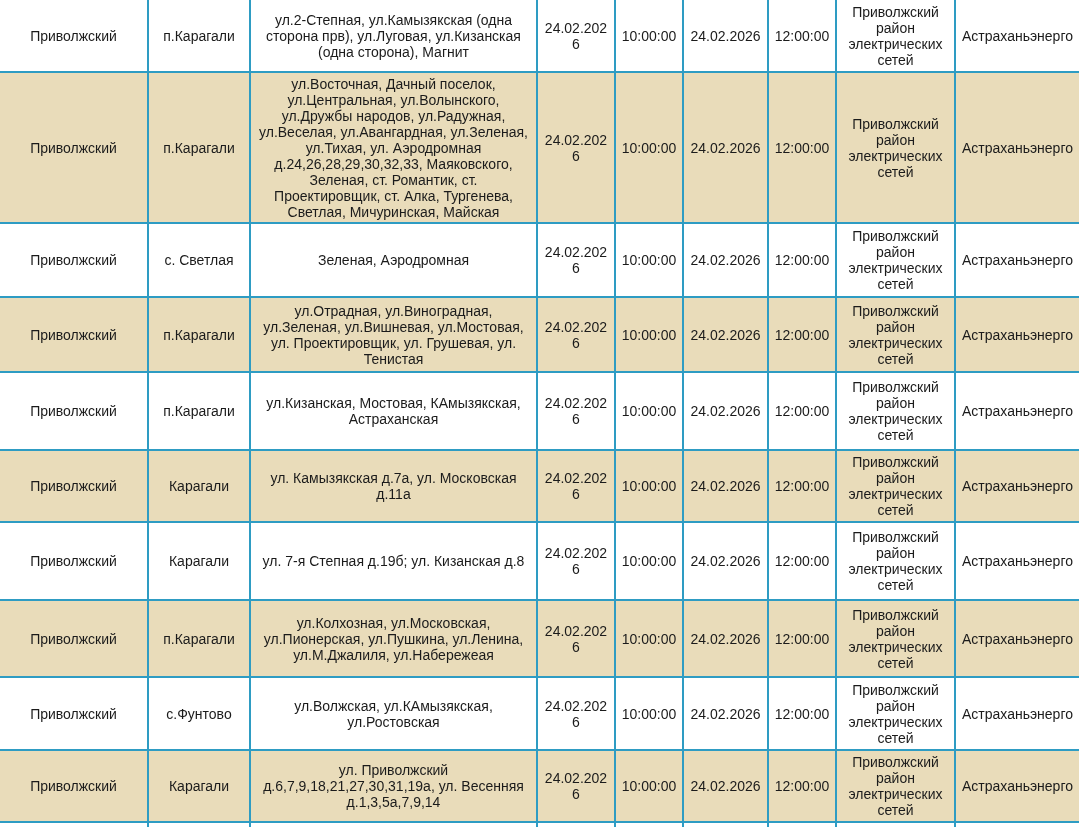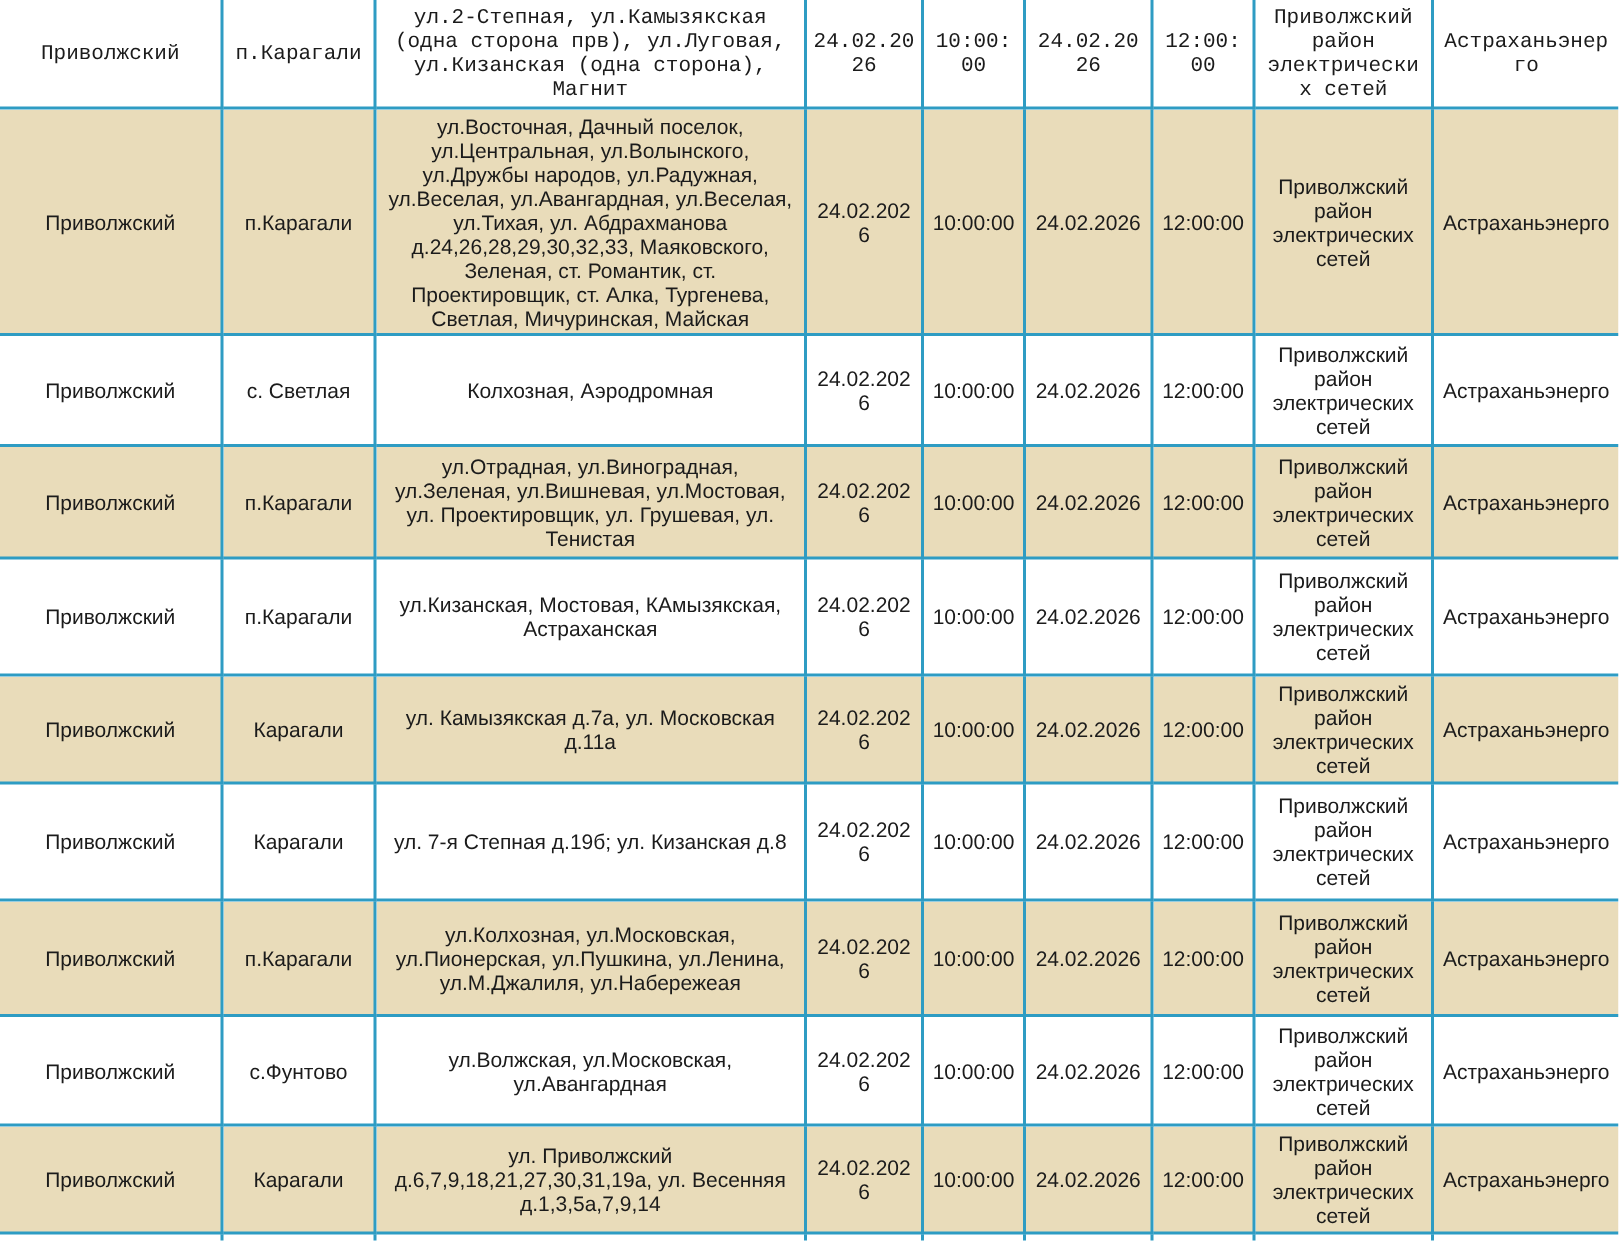--- a/index.html
+++ b/index.html
@@ -25,21 +25,21 @@
     vertical-align: middle;
     font-size: 14px;
     line-height: 16px;
     padding: 2px 4px;
     overflow: hidden;
     word-wrap: break-word;
   }
   
   table.outages tr td:first-child { border-left: none; }
   table.outages tr td:last-child  { border-right: none; }
-  table.outages tr:first-child td { border-top: none; font-family: Liberation Mono, monospace; }
+  table.outages tr:first-child td { border-top: none; }
   table.outages tr:last-child td  { border-bottom: none; }
 
   
   table.outages tbody tr { background: #ffffff; }
   table.outages tbody tr:nth-child(even) { background: #e9dcba; }
   table.outages tbody tr.filler { background: #ffffff; }
 
   
   col.c-district   { width: 148px; }
   col.c-settlement { width: 102px; }
@@ -88,32 +88,32 @@
         <td>24.02.2026</td>
         <td>10:00:00</td>
         <td>24.02.2026</td>
         <td>12:00:00</td>
         <td>Приволжский район электрических сетей</td>
         <td>Астраханьэнерго</td>
       </tr>
       <tr>
         <td>Приволжский</td>
         <td>п.Карагали</td>
-        <td>ул.Восточная, Дачный поселок, ул.Центральная, ул.Волынского, ул.Дружбы народов, ул.Радужная, ул.Веселая, ул.Авангардная, ул.Веселая, ул.Тихая, ул. Абдрахманова д.24,26,28,29,30,32,33, Маяковского, Зеленая, ст. Романтик, ст. Проектировщик, ст. Алка, Тургенева, Светлая, Мичуринская, Майская</td>
+        <td>ул.Восточная, Дачный поселок, ул.Центральная, ул.Волынского, ул.Дружбы народов, ул.Радужная, ул.Веселая, ул.Авангардная, ул.Зеленая, ул.Тихая, ул. Аэродромная д.24,26,28,29,30,32,33, Маяковского, Зеленая, ст. Романтик, ст. Проектировщик, ст. Алка, Тургенева, Светлая, Мичуринская, Майская</td>
         <td>24.02.2026</td>
         <td>10:00:00</td>
         <td>24.02.2026</td>
         <td>12:00:00</td>
         <td>Приволжский район электрических сетей</td>
         <td>Астраханьэнерго</td>
       </tr>
       <tr>
         <td>Приволжский</td>
         <td>с. Светлая</td>
-        <td>Колхозная, Аэродромная</td>
+        <td>Зеленая, Аэродромная</td>
         <td>24.02.2026</td>
         <td>10:00:00</td>
         <td>24.02.2026</td>
         <td>12:00:00</td>
         <td>Приволжский район электрических сетей</td>
         <td>Астраханьэнерго</td>
       </tr>
       <tr>
         <td>Приволжский</td>
         <td>п.Карагали</td>
@@ -165,21 +165,21 @@
         <td>24.02.2026</td>
         <td>10:00:00</td>
         <td>24.02.2026</td>
         <td>12:00:00</td>
         <td>Приволжский район электрических сетей</td>
         <td>Астраханьэнерго</td>
       </tr>
       <tr>
         <td>Приволжский</td>
         <td>с.Фунтово</td>
-        <td>ул.Волжская, ул.Московская, ул.Авангардная</td>
+        <td>ул.Волжская, ул.КАмызякская, ул.Ростовская</td>
         <td>24.02.2026</td>
         <td>10:00:00</td>
         <td>24.02.2026</td>
         <td>12:00:00</td>
         <td>Приволжский район электрических сетей</td>
         <td>Астраханьэнерго</td>
       </tr>
       <tr>
         <td>Приволжский</td>
         <td>Карагали</td>

